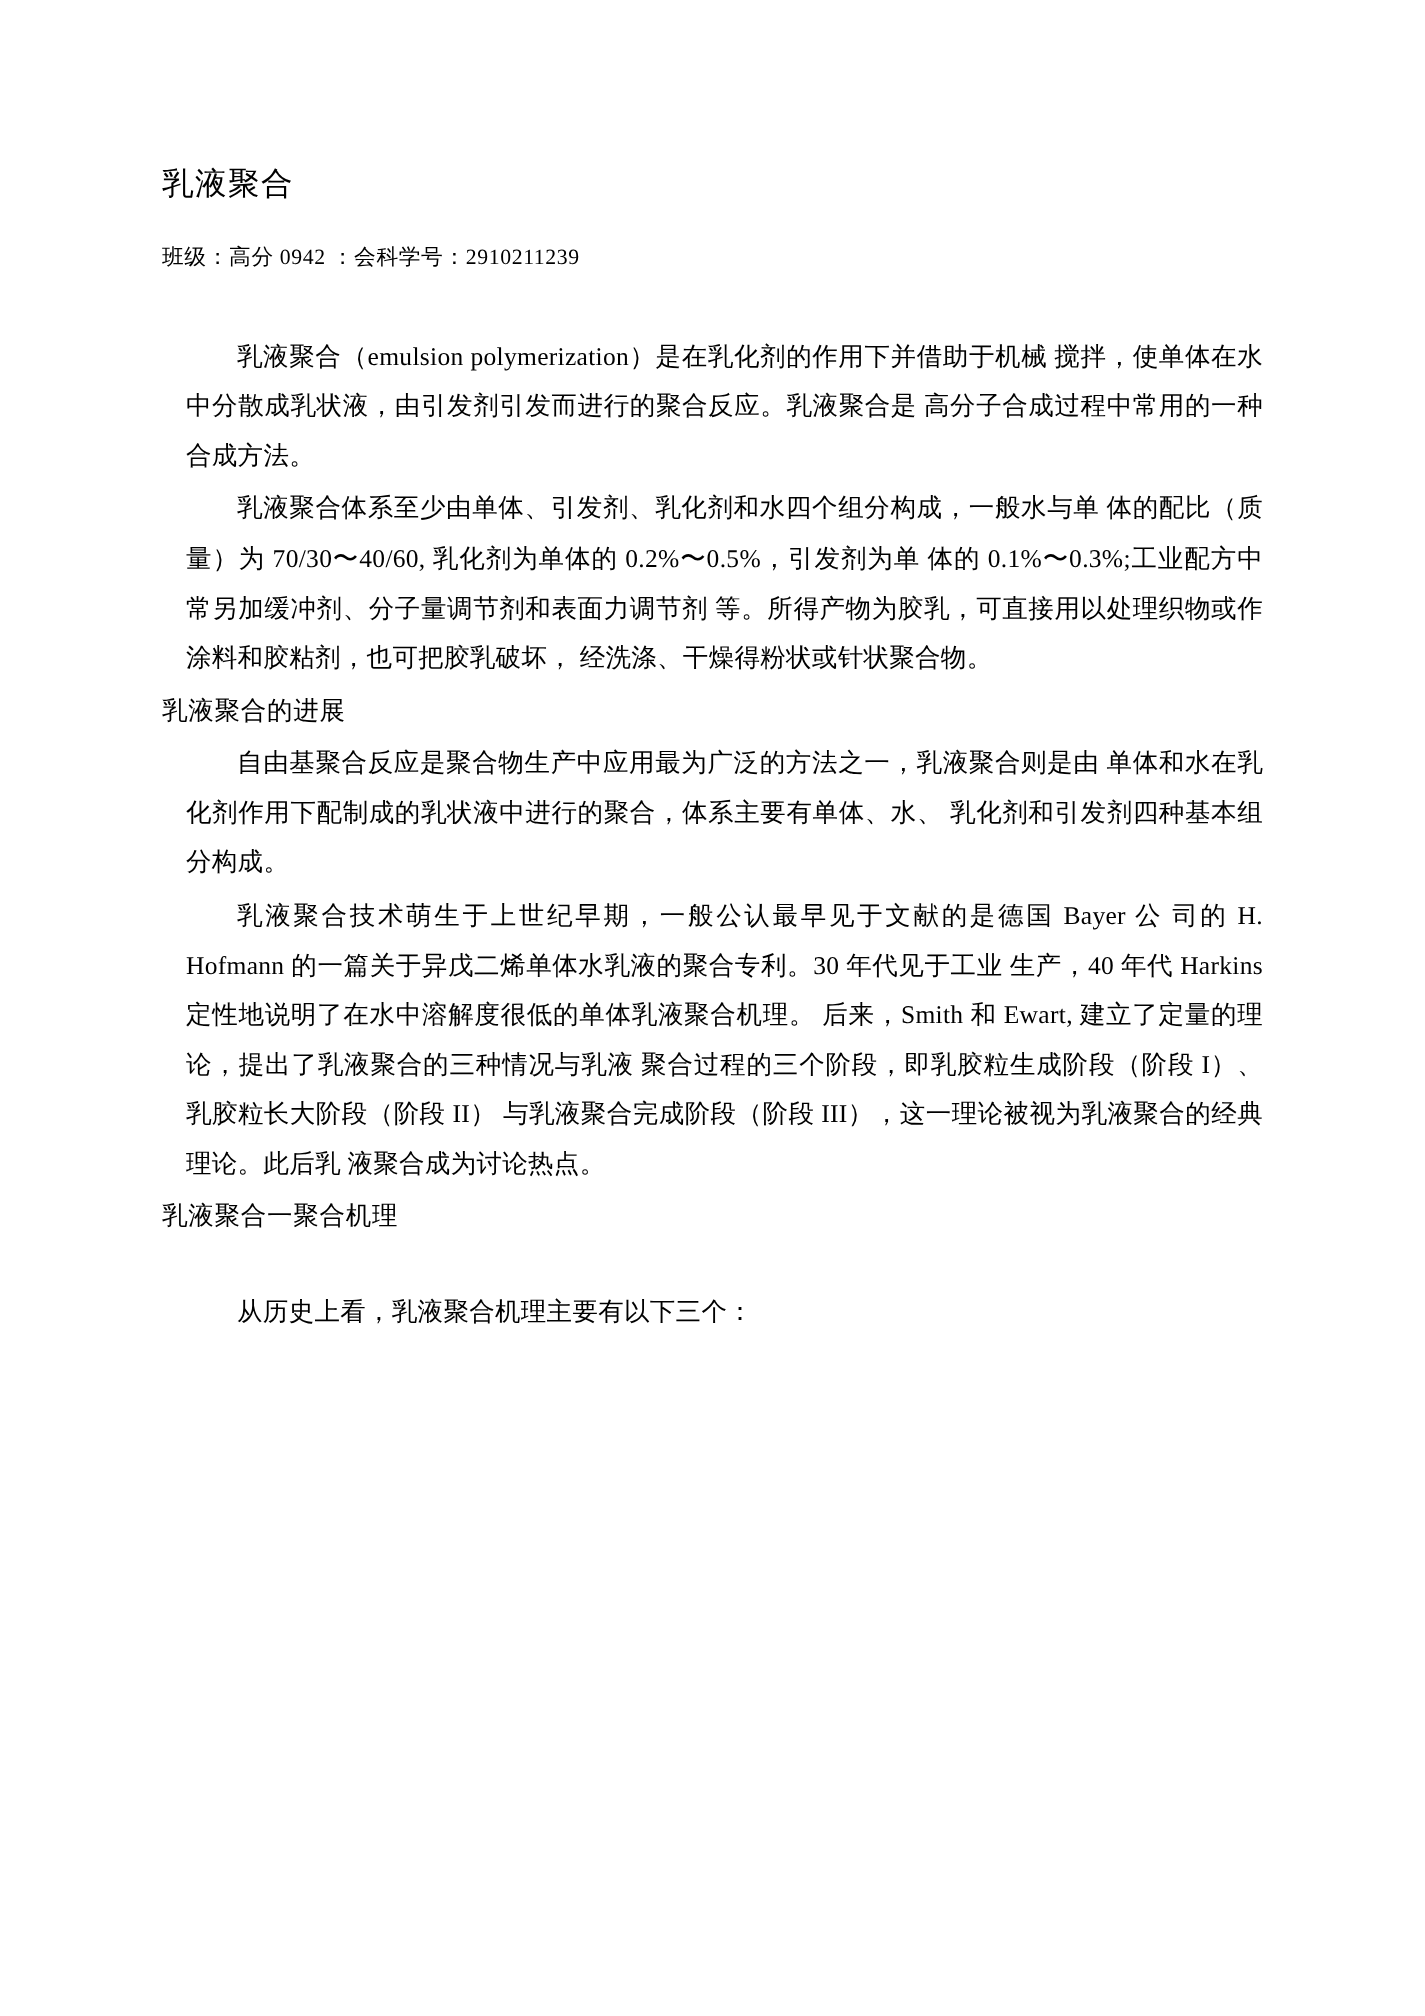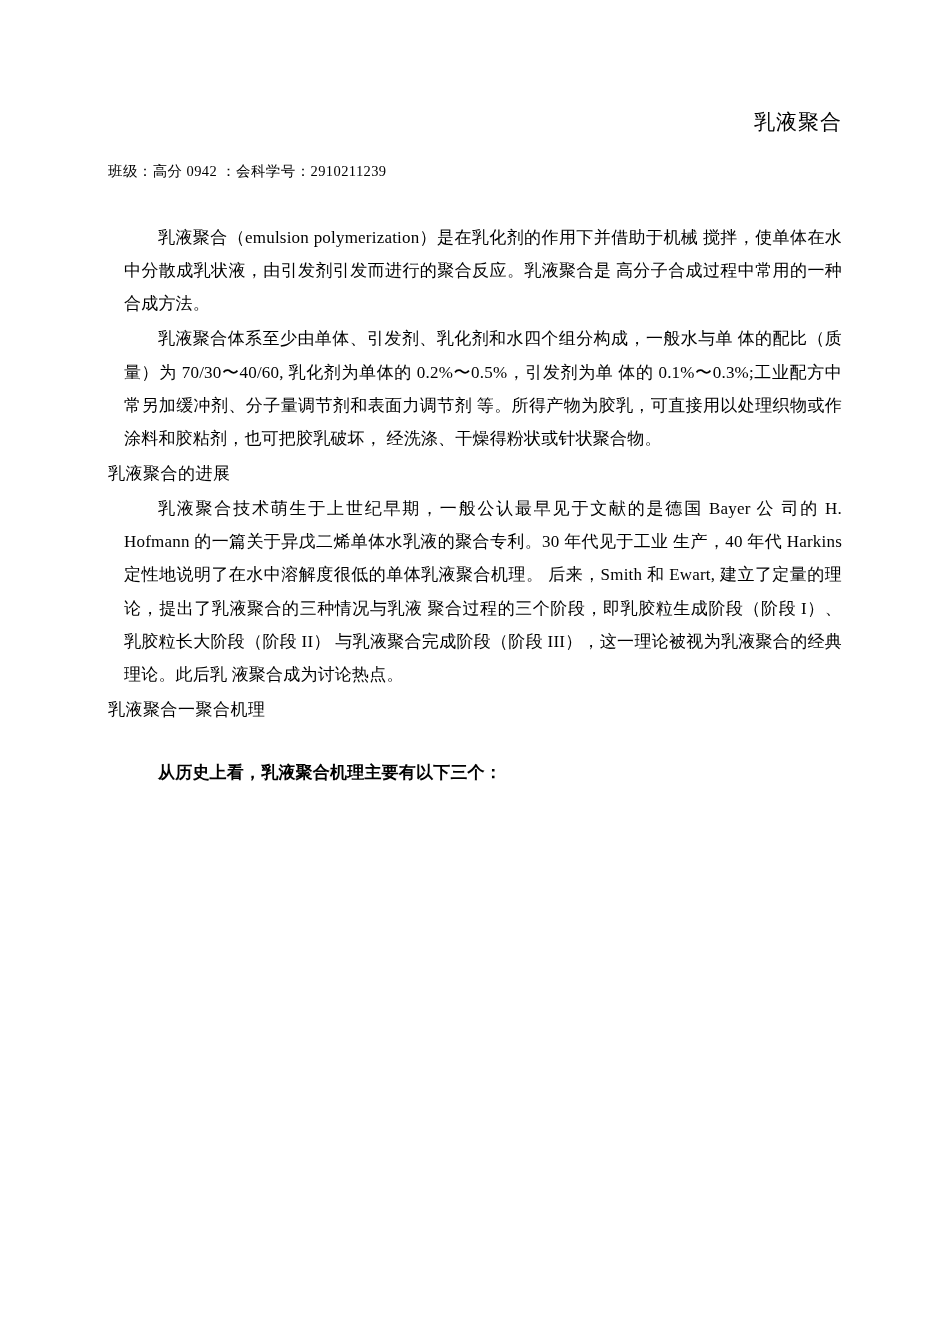--- a/index.html
+++ b/index.html
@@ -15,21 +15,21 @@
     overflow: hidden;
   }
   .page {
     width: 950px;
     height: 1344px;
     box-sizing: border-box;
     padding: 108px 108px 40px 108px;
     position: relative;
   }
   .doc-title {
-    text-align: right;
+    text-align: left;
     font-size: 21px;
     letter-spacing: 1px;
     margin: 0 0 26px 0;
     font-weight: normal;
   }
   .doc-subtitle {
     text-align: left;
     font-size: 14.5px;
     margin: 0 0 40px 0;
     letter-spacing: 0.4px;
@@ -46,30 +46,30 @@
   p.section-head {
     font-size: 17px;
     line-height: 1.95;
     margin: 0 0 2px 0;
     text-align: left;
     text-indent: 0;
     letter-spacing: 0.5px;
   }
   p.spaced-top {
     margin-top: 30px;
-    font-weight: bold;
   }
 </style>
 </head>
 <body>
 
 <div class="page">
   <h1 class="doc-title">乳液聚合</h1>
   <div class="doc-subtitle">班级：高分 0942 ：会科学号：2910211239</div>
   <div id="body-container">
       <p class="body-par">乳液聚合（emulsion polymerization）是在乳化剂的作用下并借助于机械 搅拌，使单体在水中分散成乳状液，由引发剂引发而进行的聚合反应。乳液聚合是 高分子合成过程中常用的一种合成方法。</p>
       <p class="body-par">乳液聚合体系至少由单体、引发剂、乳化剂和水四个组分构成，一般水与单 体的配比（质量）为 70/30〜40/60, 乳化剂为单体的 0.2%〜0.5%，引发剂为单 体的 0.1%〜0.3%;工业配方中常另加缓冲剂、分子量调节剂和表面力调节剂 等。所得产物为胶乳，可直接用以处理织物或作涂料和胶粘剂，也可把胶乳破坏， 经洗涤、干燥得粉状或针状聚合物。</p>
       <p class="section-head">乳液聚合的进展</p>
+      <p class="body-par">自由基聚合反应是聚合物生产中应用最为广泛的方法之一，乳液聚合则是由 单体和水在乳化剂作用下配制成的乳状液中进行的聚合，体系主要有单体、水、 乳化剂和引发剂四种基本组分构成。</p>
       <p class="body-par">乳液聚合技术萌生于上世纪早期，一般公认最早见于文献的是德国 Bayer 公 司的 H. Hofmann 的一篇关于异戊二烯单体水乳液的聚合专利。30 年代见于工业 生产，40 年代 Harkins 定性地说明了在水中溶解度很低的单体乳液聚合机理。 后来，Smith 和 Ewart, 建立了定量的理论，提出了乳液聚合的三种情况与乳液 聚合过程的三个阶段，即乳胶粒生成阶段（阶段 I）、乳胶粒长大阶段（阶段 II） 与乳液聚合完成阶段（阶段 III），这一理论被视为乳液聚合的经典理论。此后乳 液聚合成为讨论热点。</p>
       <p class="section-head">乳液聚合一聚合机理</p>
       <p class="body-par spaced-top">从历史上看，乳液聚合机理主要有以下三个：</p>
     </div>
 </div>
 
 </body></html>

